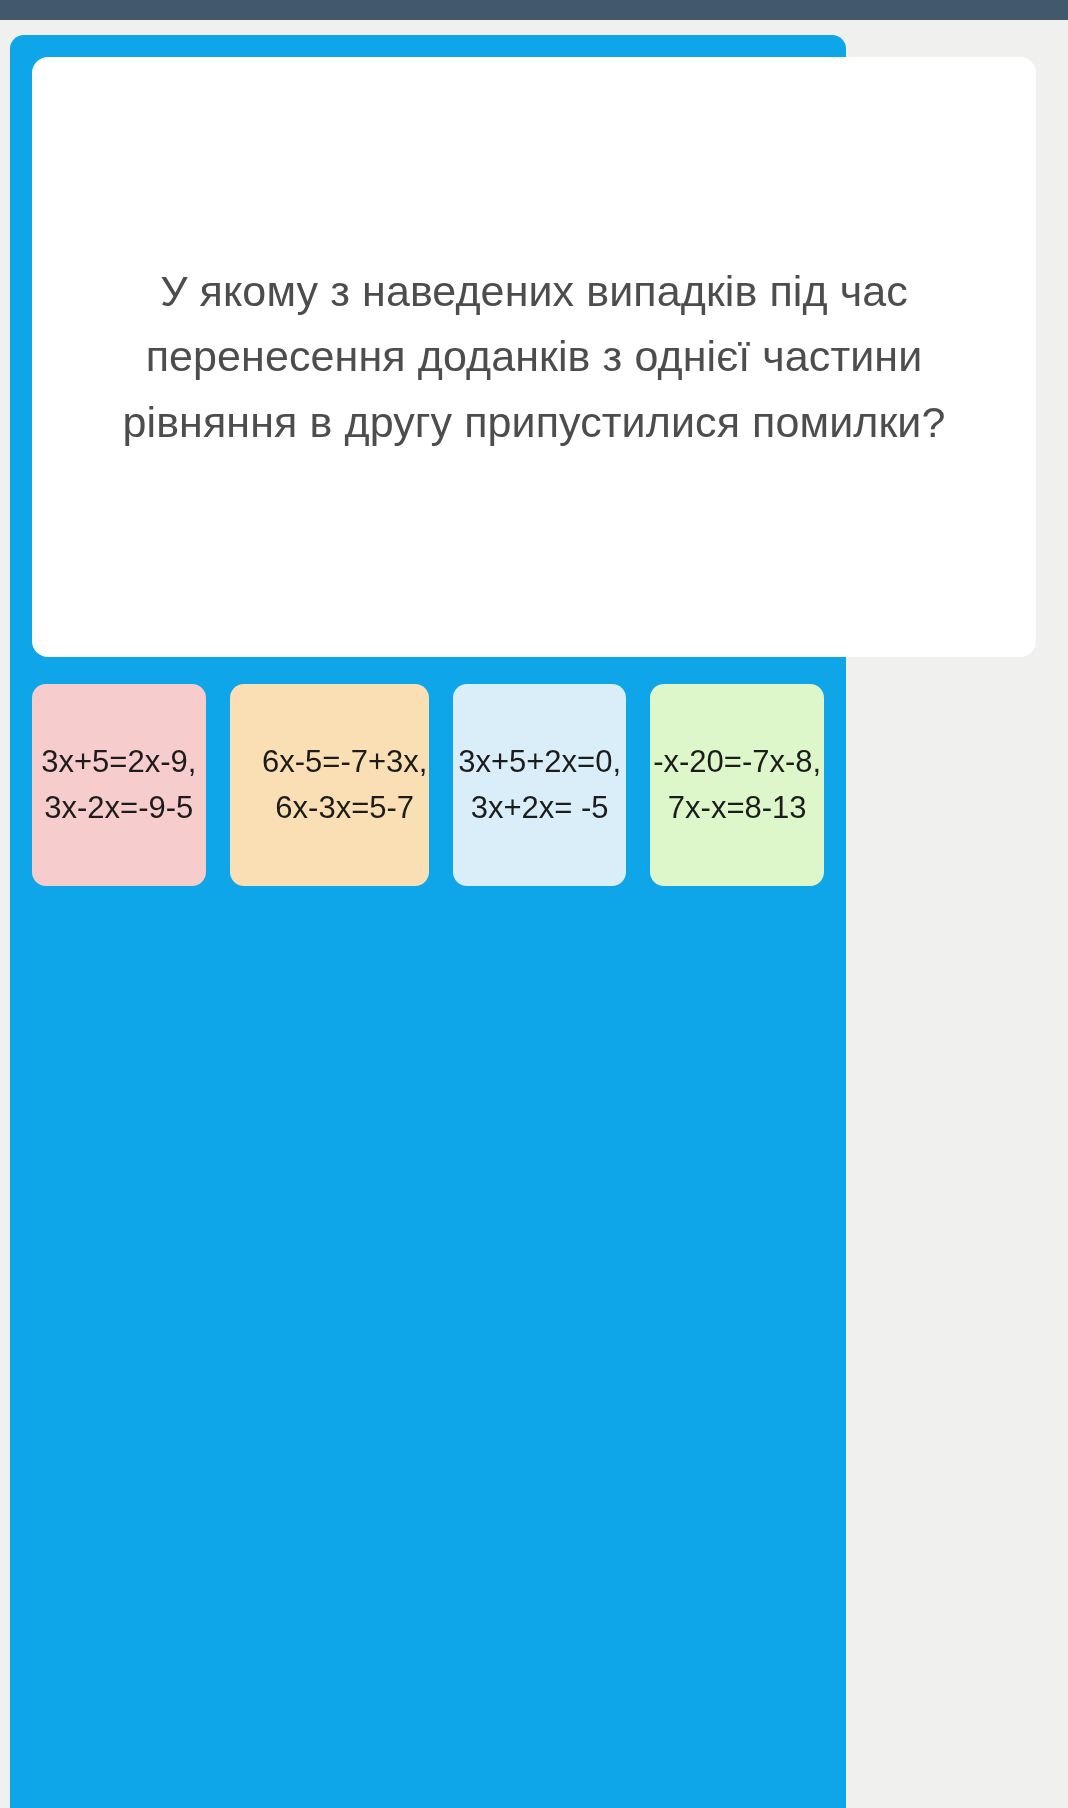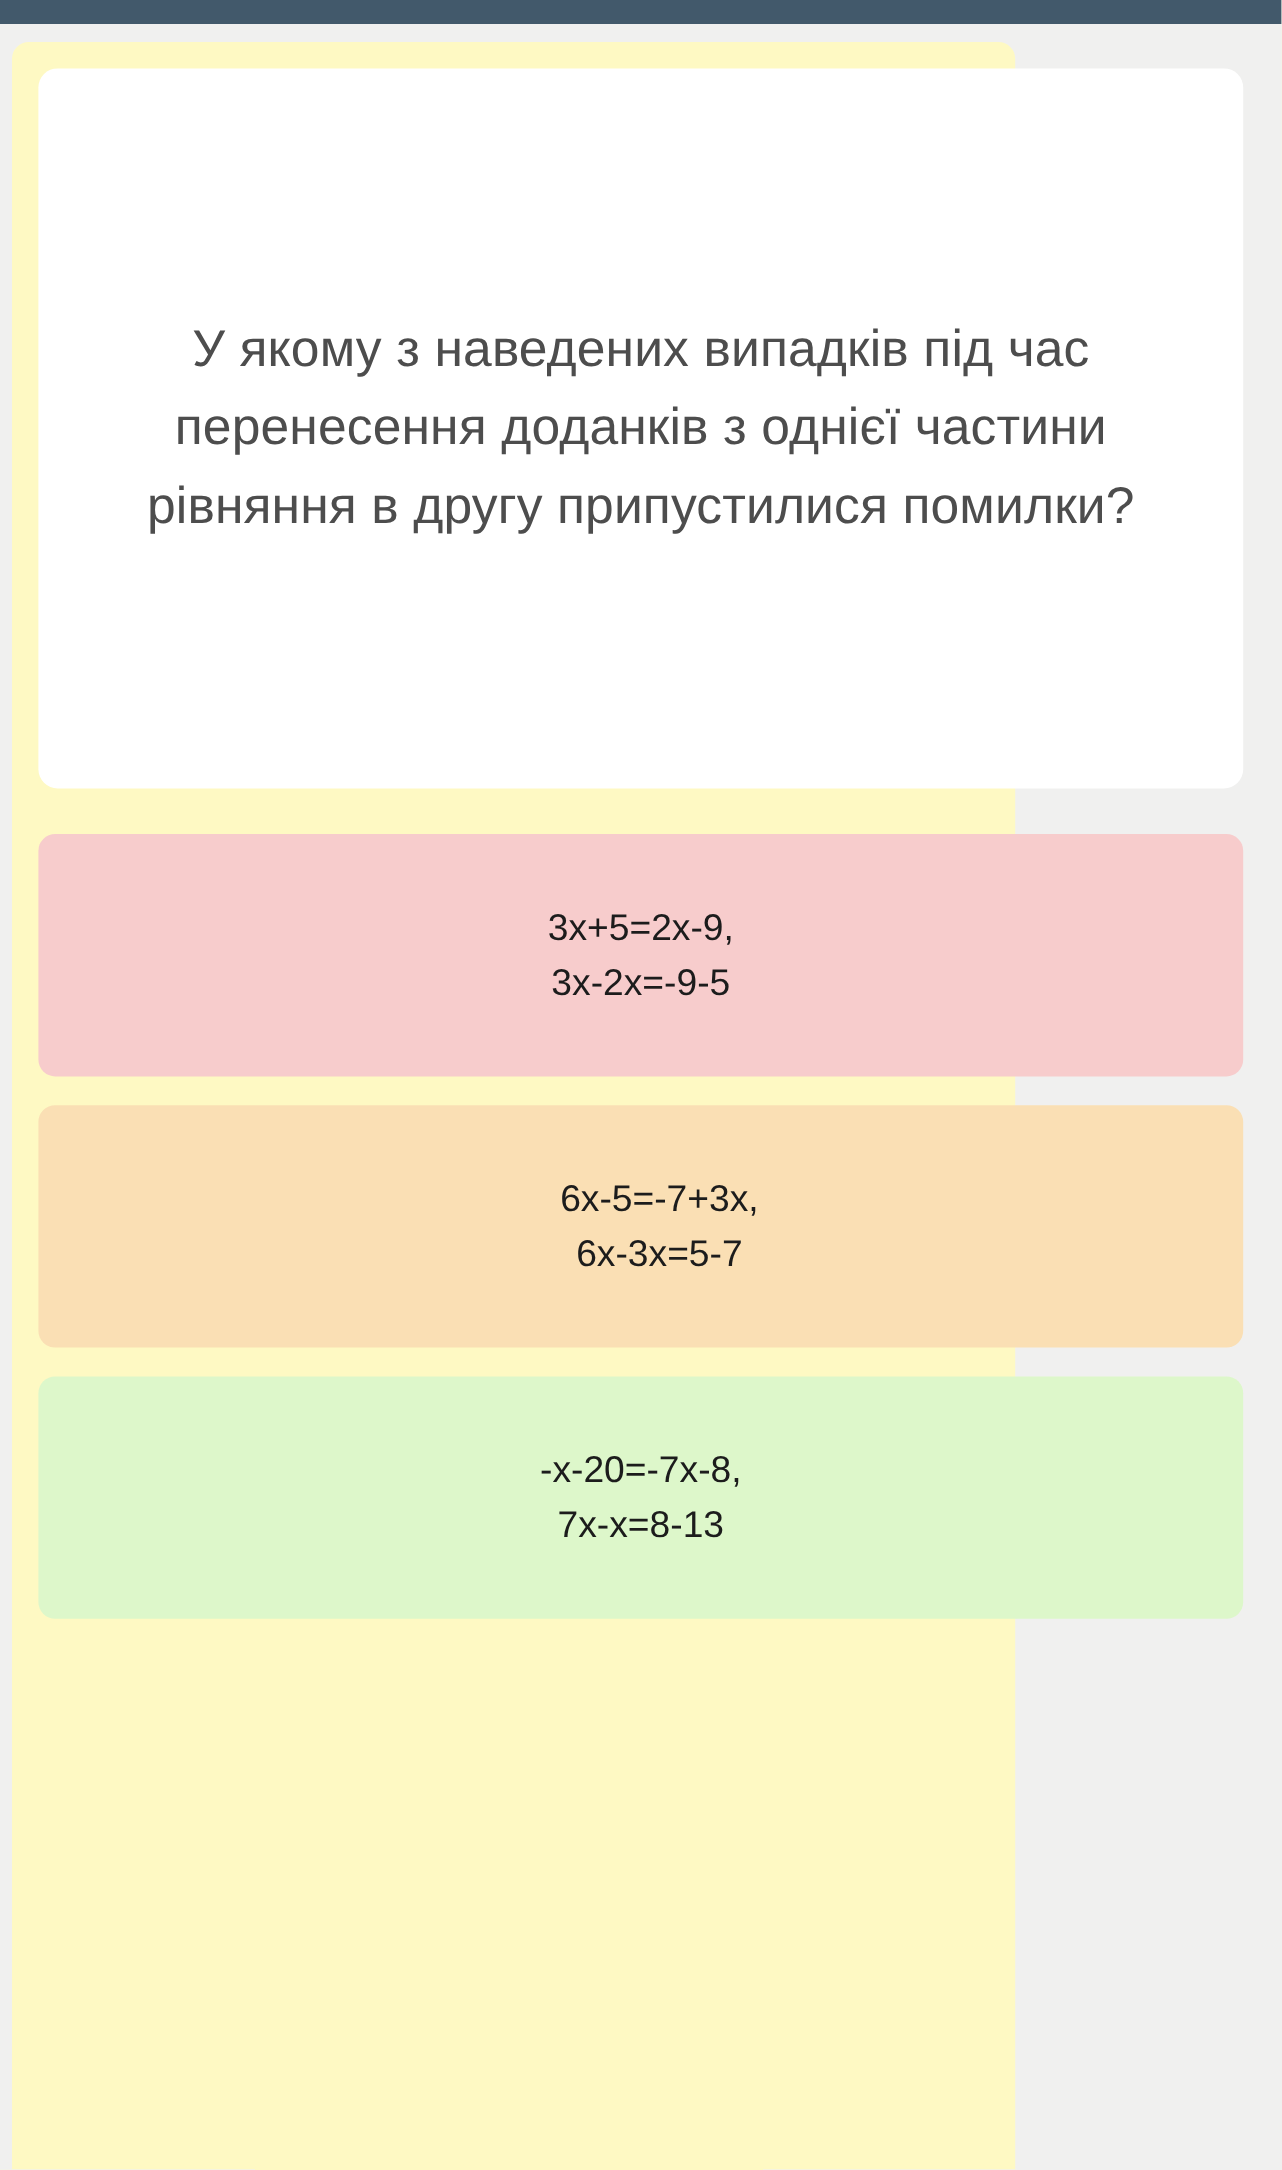--- a/index.html
+++ b/index.html
@@ -28,21 +28,21 @@
     background: #42596b;
   }
 
   
   .quiz-container {
     position: absolute;
     top: 35px;
     left: 10px;
     width: 836px;
     height: 1773px;
-    background: #fef9c3;
+    background: #0ea5e9;
     border-radius: 14px 14px 0 0;
     padding: 22px 22px 0 22px;
   }
 
   
   .question-card {
     width: 1004px;
     height: 600px;
     background: #ffffff;
     border-radius: 16px;
@@ -56,23 +56,23 @@
     font-size: 43px;
     line-height: 1.52;
     color: #4d4d4d;
     text-align: center;
     font-weight: 400;
     letter-spacing: 0.1px;
   }
 
   
   .options {
-    margin-top: 38px;
+    margin-top: 27px;
     display: flex;
-    flex-direction: column;
+    flex-direction: row;
     gap: 24px;
   }
 
   .option {
     width: 1004px;
     height: 202px;
     border-radius: 14px;
     display: flex;
     align-items: center;
     justify-content: center;
@@ -111,20 +111,24 @@
       <div class="option opt-0">
         <div class="option-text">3x+5=2x-9,
 3x-2x=-9-5</div>
       </div>
 
       <div class="option opt-1">
         <div class="option-text">6x-5=-7+3x,
 6x-3x=5-7</div>
       </div>
 
+      <div class="option opt-2">
+        <div class="option-text">3x+5+2x=0,
+3x+2x= -5</div>
+      </div>
 
       <div class="option opt-3">
         <div class="option-text">-x-20=-7x-8,
 7x-x=8-13</div>
       </div>
 
     </div>
 
   </div>
 

